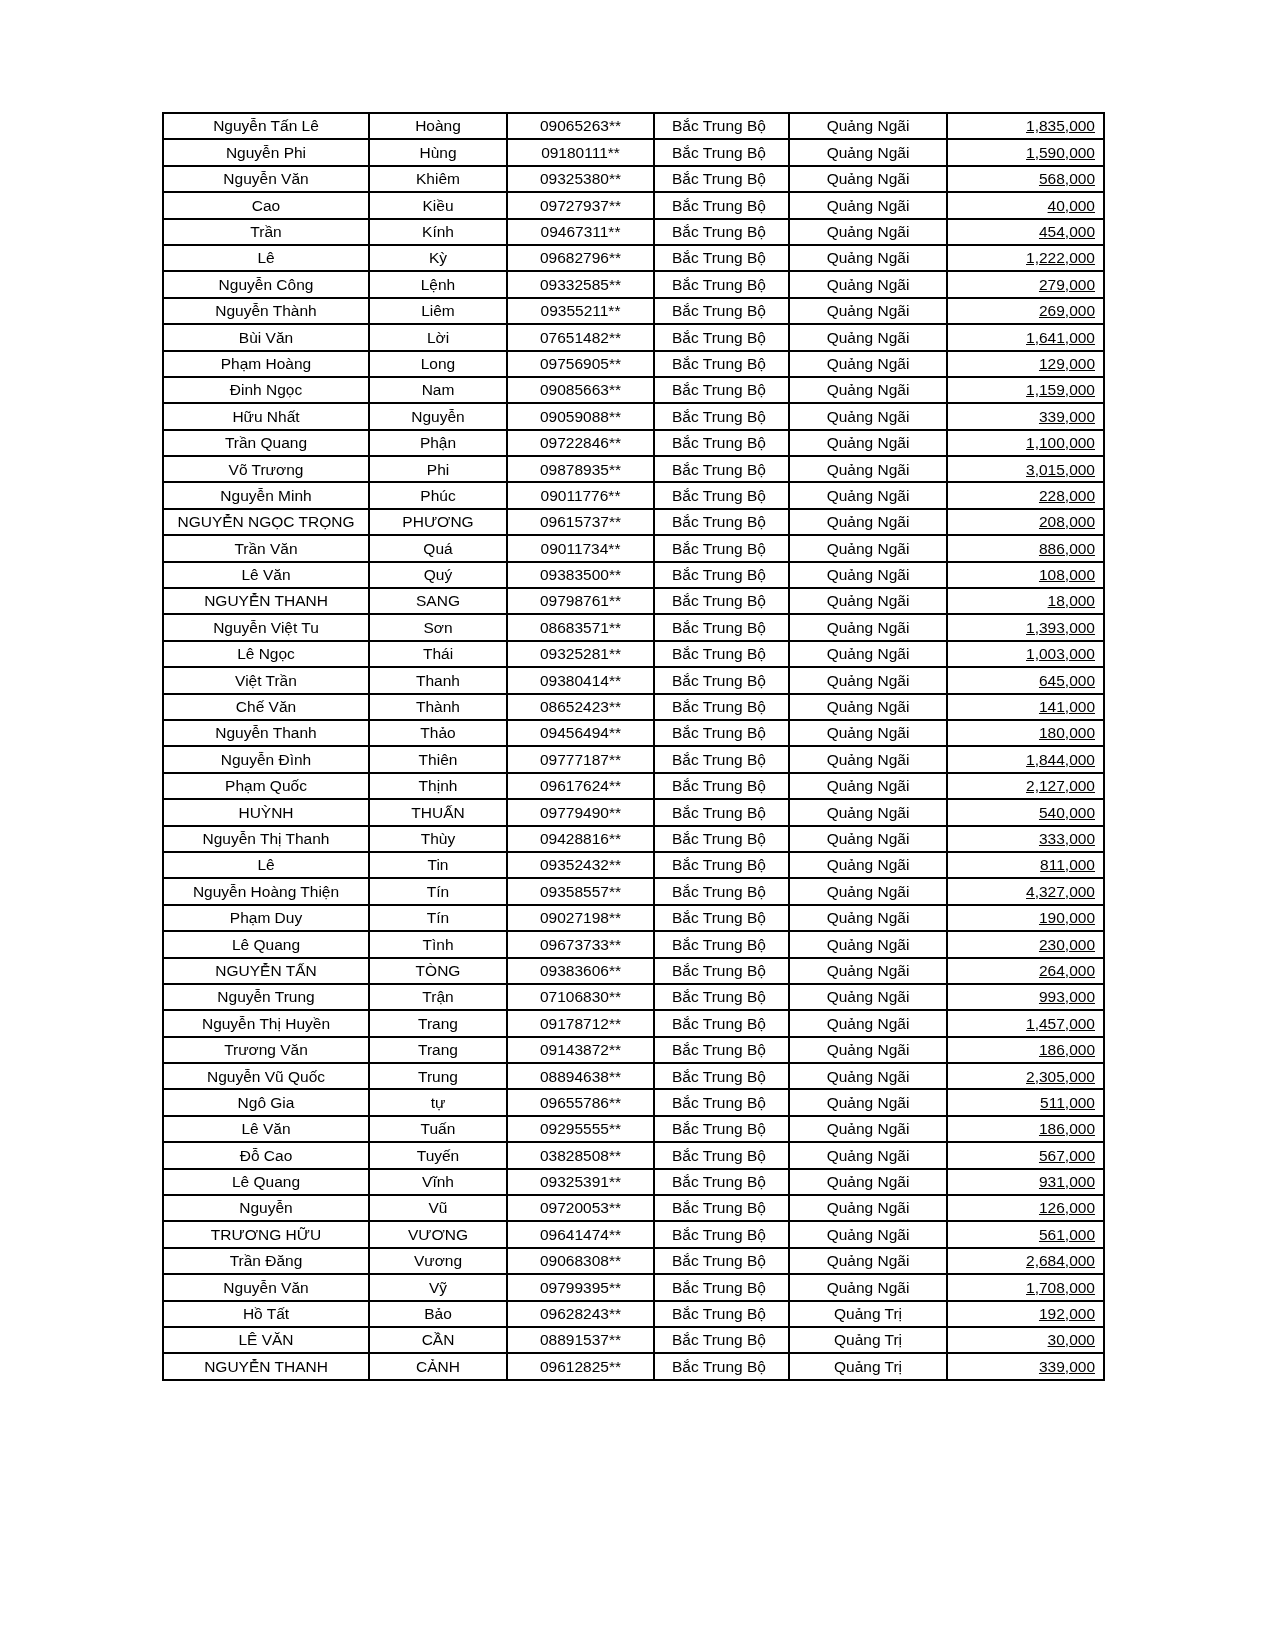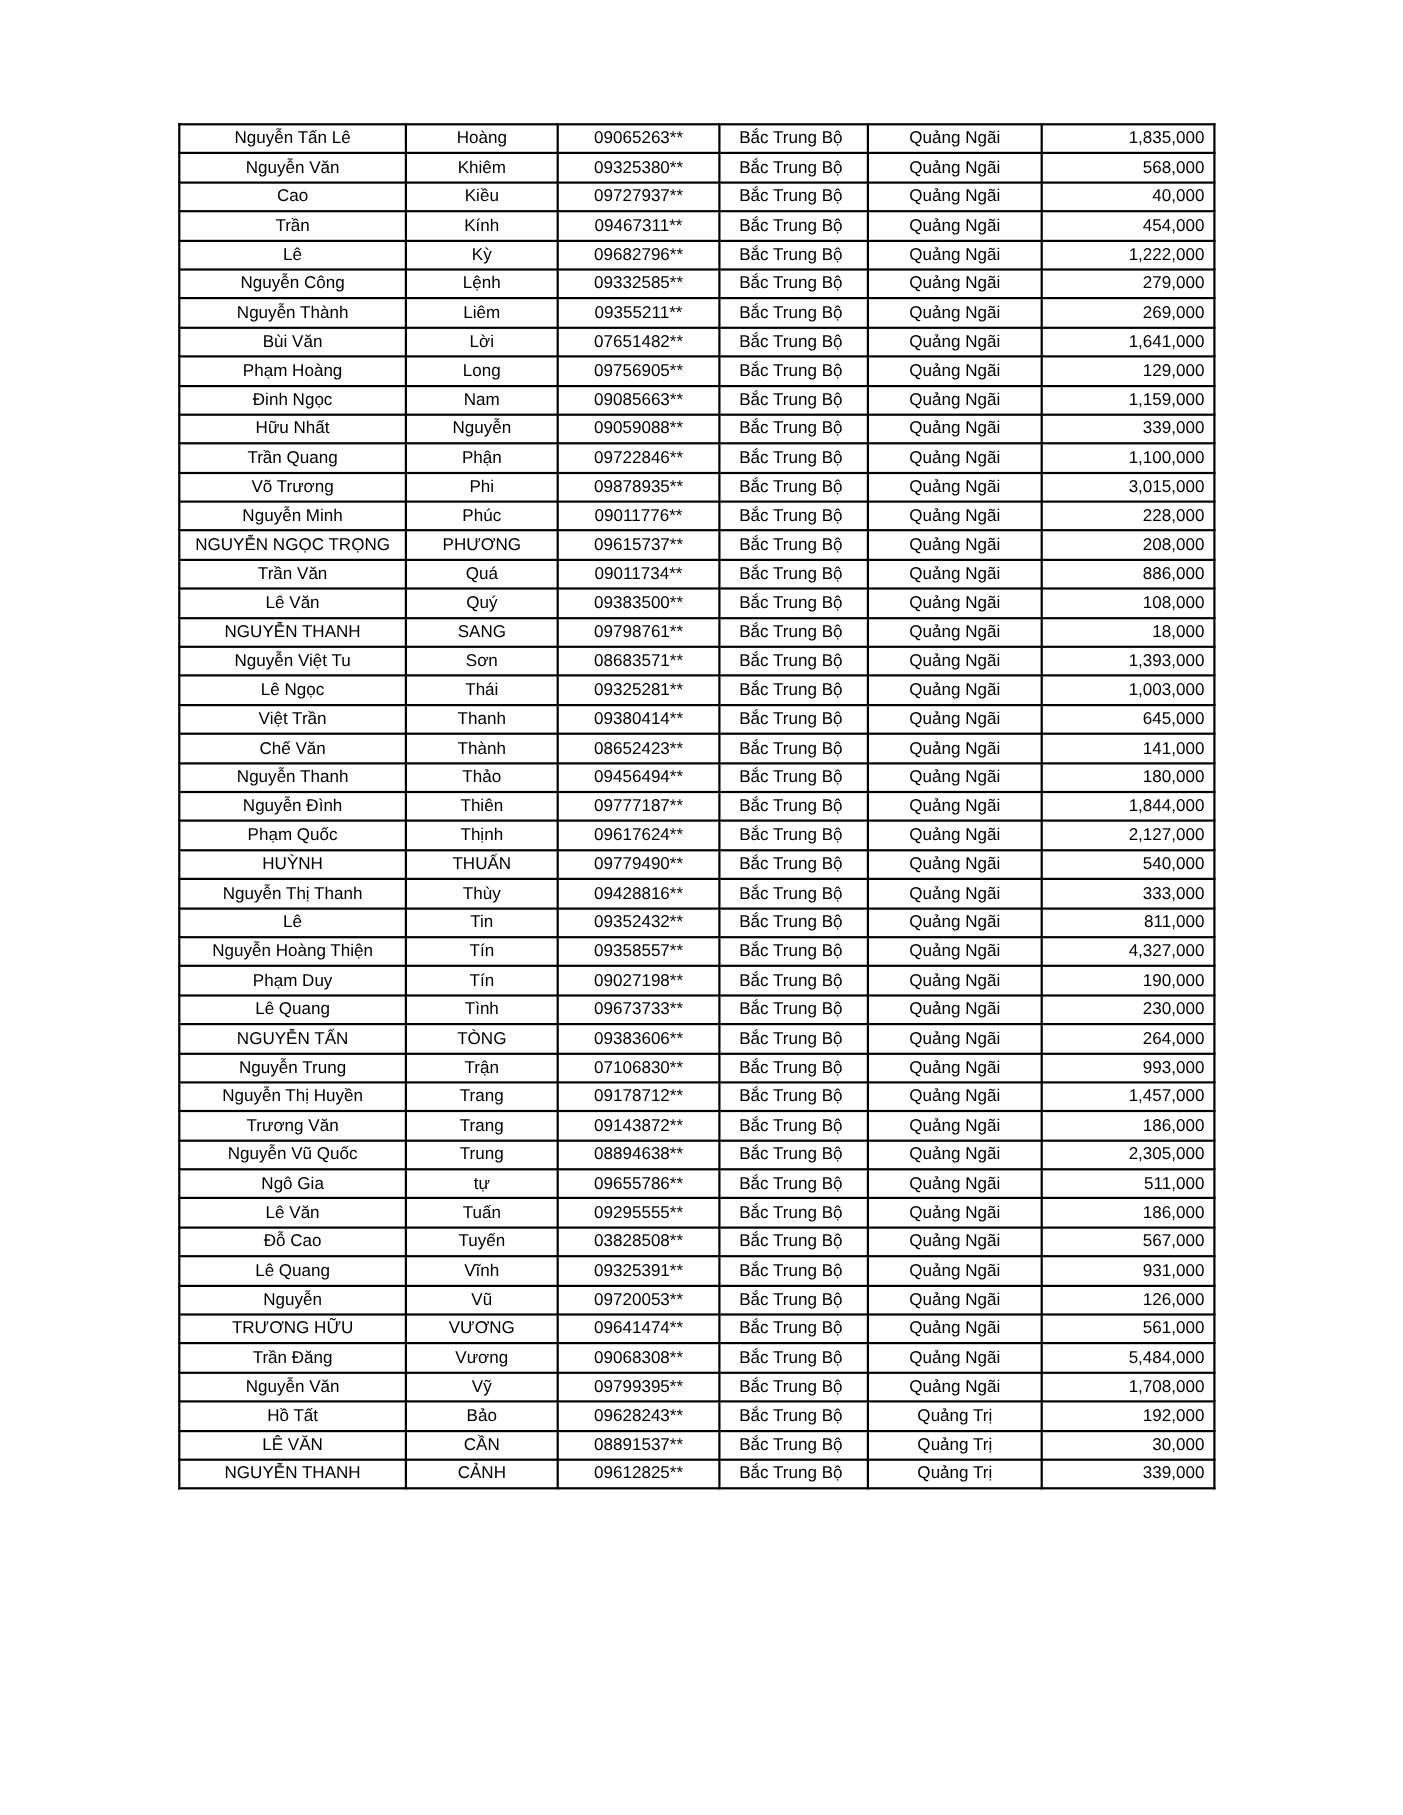--- a/index.html
+++ b/index.html
@@ -36,20 +36,21 @@
     overflow: hidden;
   }
   
   table.data-table td.c3 {           
     text-align: left;
     padding-left: 17px;
   }
   table.data-table td.c5 {           
     text-align: right;
     padding-right: 8px;
+    text-decoration: underline;
   }
 </style>
 </head>
 <body>
 
 <div class="page">
   <table class="data-table">
     <colgroup>
       <col style="width:206px">
       <col style="width:138px">
@@ -61,20 +62,28 @@
     <tbody>
         <tr>
           <td class="c0">Nguyễn Tấn Lê</td>
           <td class="c1">Hoàng</td>
           <td class="c2">09065263**</td>
           <td class="c3">Bắc Trung Bộ</td>
           <td class="c4">Quảng Ngãi</td>
           <td class="c5">1,835,000</td>
         </tr>
         <tr>
+          <td class="c0">Nguyễn Phi</td>
+          <td class="c1">Hùng</td>
+          <td class="c2">09180111**</td>
+          <td class="c3">Bắc Trung Bộ</td>
+          <td class="c4">Quảng Ngãi</td>
+          <td class="c5">1,590,000</td>
+        </tr>
+        <tr>
           <td class="c0">Nguyễn Văn</td>
           <td class="c1">Khiêm</td>
           <td class="c2">09325380**</td>
           <td class="c3">Bắc Trung Bộ</td>
           <td class="c4">Quảng Ngãi</td>
           <td class="c5">568,000</td>
         </tr>
         <tr>
           <td class="c0">Cao</td>
           <td class="c1">Kiều</td>
@@ -394,21 +403,21 @@
           <td class="c3">Bắc Trung Bộ</td>
           <td class="c4">Quảng Ngãi</td>
           <td class="c5">561,000</td>
         </tr>
         <tr>
           <td class="c0">Trần Đăng</td>
           <td class="c1">Vương</td>
           <td class="c2">09068308**</td>
           <td class="c3">Bắc Trung Bộ</td>
           <td class="c4">Quảng Ngãi</td>
-          <td class="c5">5,484,000</td>
+          <td class="c5">2,684,000</td>
         </tr>
         <tr>
           <td class="c0">Nguyễn Văn</td>
           <td class="c1">Vỹ</td>
           <td class="c2">09799395**</td>
           <td class="c3">Bắc Trung Bộ</td>
           <td class="c4">Quảng Ngãi</td>
           <td class="c5">1,708,000</td>
         </tr>
         <tr>

